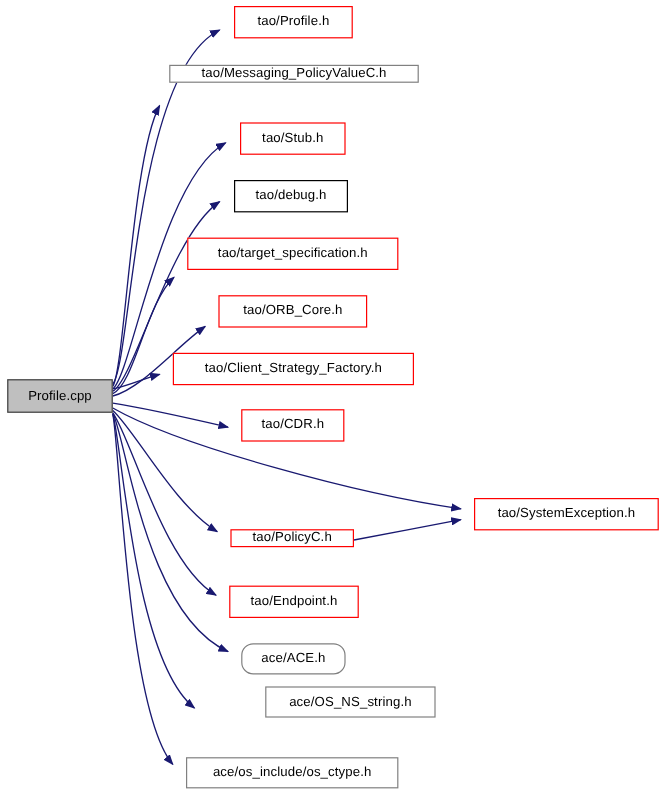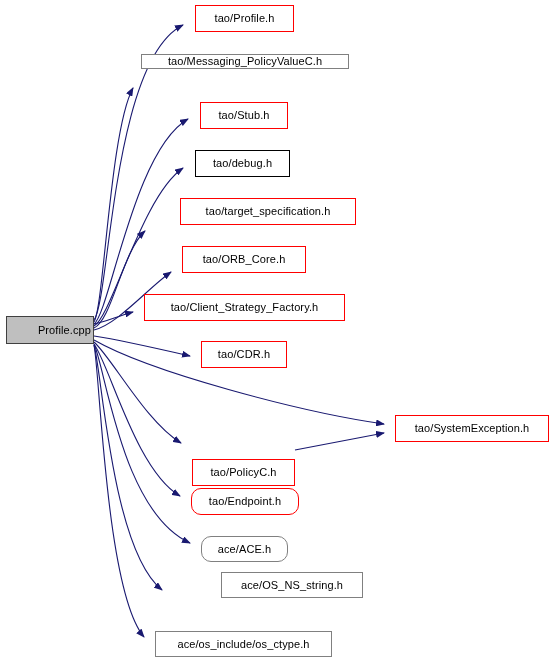--- a/index.html
+++ b/index.html
@@ -77,54 +77,54 @@
         <path d="M 94,342 C 112,358 146,422 181,443" fill="none" stroke="#191970" stroke-width="1.1" marker-end="url(#arrowhead)"></path>
         <path d="M 94,344 C 110,366 136,470 180,496" fill="none" stroke="#191970" stroke-width="1.1" marker-end="url(#arrowhead)"></path>
         <path d="M 94,344 C 106,370 122,512 190,543" fill="none" stroke="#191970" stroke-width="1.1" marker-end="url(#arrowhead)"></path>
         <path d="M 94,345 C 102,372 112,550 162,590" fill="none" stroke="#191970" stroke-width="1.1" marker-end="url(#arrowhead)"></path>
         <path d="M 94,345 C 100,374 106,592 144,637" fill="none" stroke="#191970" stroke-width="1.1" marker-end="url(#arrowhead)"></path>
         <path d="M 295,450 C 322,445 357,438 384,433" fill="none" stroke="#191970" stroke-width="1.1" marker-end="url(#arrowhead)"></path>
       </g>
   </svg>
 
   <div id="node-layer">
-      <div class="node root" style="left: 6px; top: 316px; width: 88px; height: 28px; justify-content: flex-end;">
+      <div class="node root" style="left: 6px; top: 316px; width: 88px; height: 28px;">
         <span class="label">Profile.cpp</span>
       </div>
       <div class="node red" style="left: 195px; top: 5px; width: 99px; height: 27px;">
         <span class="label">tao/Profile.h</span>
       </div>
       <div class="node grey" style="left: 141px; top: 54px; width: 208px; height: 15px;">
         <span class="label">tao/Messaging_PolicyValueC.h</span>
       </div>
       <div class="node red" style="left: 200px; top: 102px; width: 88px; height: 27px;">
         <span class="label">tao/Stub.h</span>
       </div>
       <div class="node black" style="left: 195px; top: 150px; width: 95px; height: 27px;">
         <span class="label">tao/debug.h</span>
       </div>
-      <div class="node red" style="left: 156px; top: 198px; width: 176px; height: 27px; margin-left: 24px;">
+      <div class="node red" style="left: 156px; top: 198px; width: 176px; height: 27px;">
         <span class="label">tao/target_specification.h</span>
       </div>
       <div class="node red" style="left: 182px; top: 246px; width: 124px; height: 27px;">
         <span class="label">tao/ORB_Core.h</span>
       </div>
       <div class="node red" style="left: 144px; top: 294px; width: 201px; height: 27px;">
         <span class="label">tao/Client_Strategy_Factory.h</span>
       </div>
       <div class="node red" style="left: 201px; top: 341px; width: 86px; height: 27px;">
         <span class="label">tao/CDR.h</span>
       </div>
       <div class="node red" style="left: 395px; top: 415px; width: 154px; height: 27px; text-align: center;">
         <span class="label">tao/SystemException.h</span>
       </div>
-      <div class="node red" style="left: 192px; top: 459px; width: 103px; height: 27px;">
+      <div class="node red" style="left: 192px; top: 441px; width: 103px; height: 15px;">
         <span class="label">tao/PolicyC.h</span>
       </div>
-      <div class="node red" style="left: 191px; top: 488px; width: 108px; height: 27px; border-radius: 10px;">
+      <div class="node red" style="left: 191px; top: 488px; width: 108px; height: 27px;">
         <span class="label">tao/Endpoint.h</span>
       </div>
       <div class="node grey" style="left: 201px; top: 536px; width: 87px; height: 26px; border-radius: 10px;">
         <span class="label">ace/ACE.h</span>
       </div>
       <div class="node grey" style="left: 173px; top: 572px; width: 142px; height: 26px; margin-left: 48px;">
         <span class="label">ace/OS_NS_string.h</span>
       </div>
       <div class="node grey" style="left: 155px; top: 631px; width: 177px; height: 26px;">
         <span class="label">ace/os_include/os_ctype.h</span>

